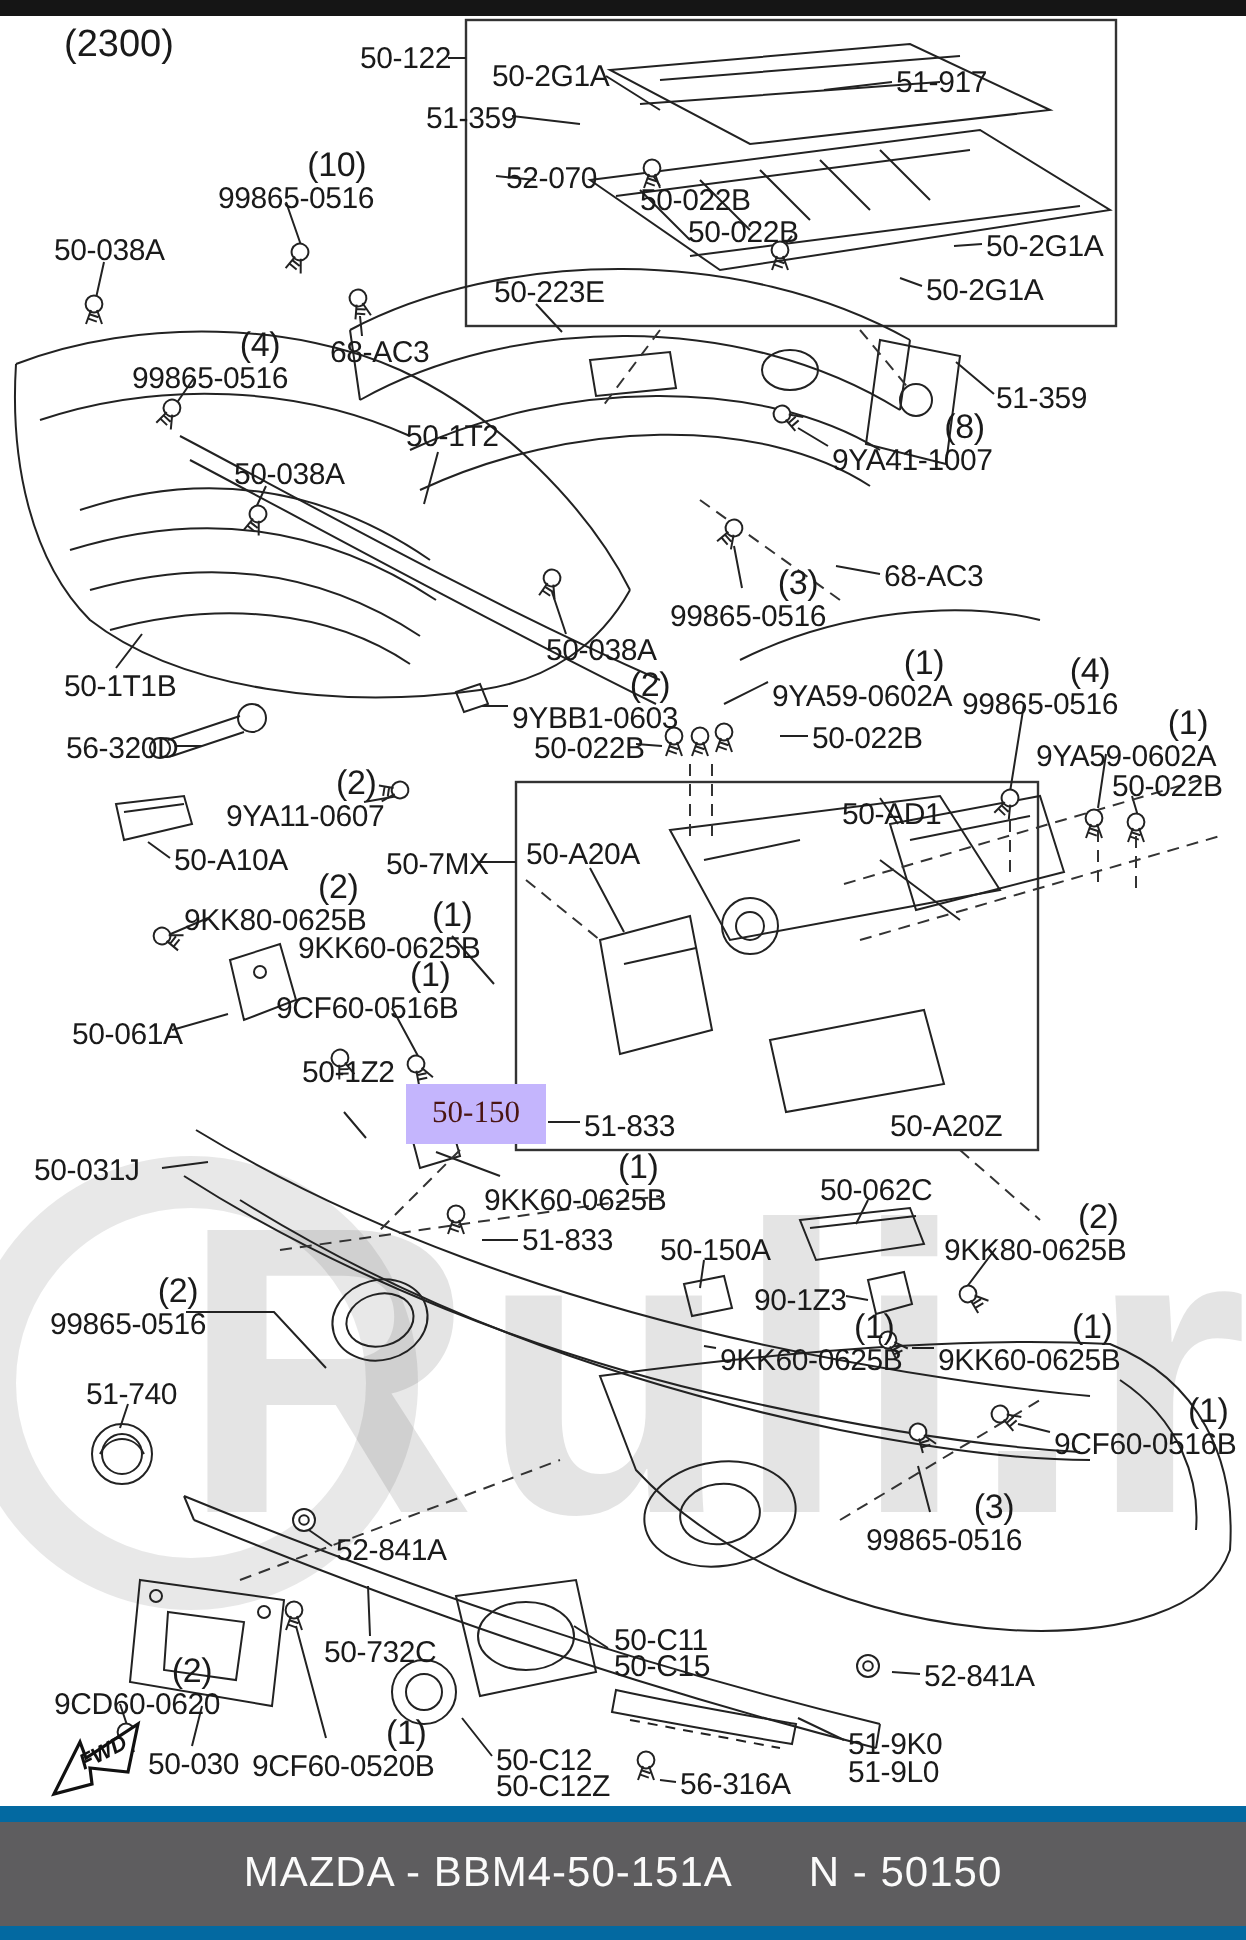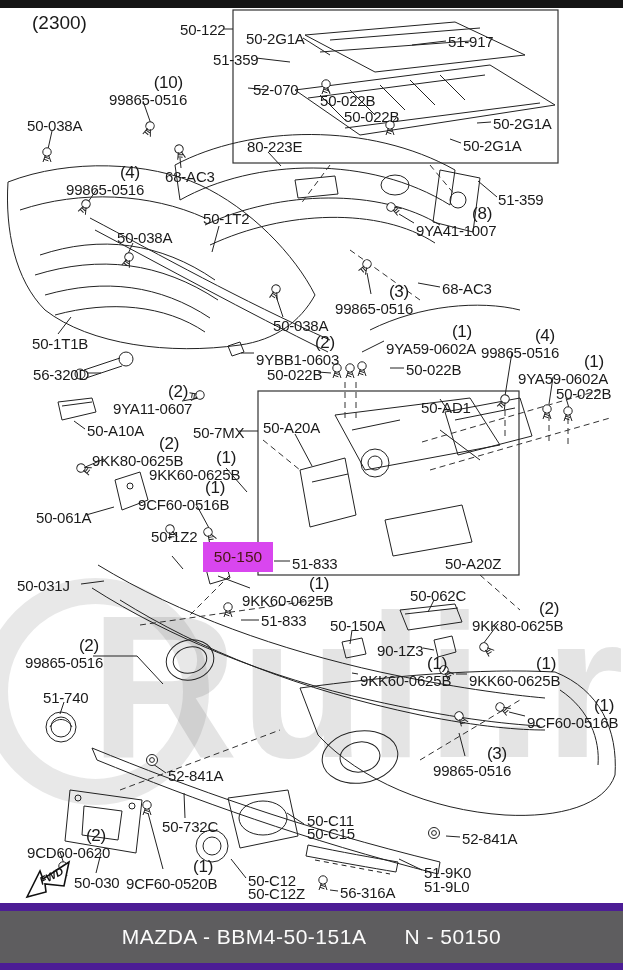--- a/index.html
+++ b/index.html
@@ -11,21 +11,21 @@
              overflow:hidden;}
   #wm-text{position:absolute;left:90px;top:8px;font-size:205px;font-weight:bold;
            color:rgba(90,90,90,0.16);letter-spacing:2px;white-space:nowrap;}
   #wm-circle{position:absolute;left:-18px;top:18px;width:175px;height:175px;border-radius:50%;
              border:26px solid rgba(90,90,90,0.14);}
   .part-label{position:absolute;white-space:nowrap;font-size:15px;line-height:1.05;
               letter-spacing:-0.2px;}
   .part-label .qty{display:block;text-align:right;font-size:17px;padding-right:4px;}
   #highlight{position:absolute;display:flex;align-items:center;justify-content:center;
              font-size:15.5px;color:#4a1512;}
-  #footer{position:absolute;left:0;top:903px;width:623px;height:67px;background:#4c1d95;}
+  #footer{position:absolute;left:0;top:903px;width:623px;height:67px;background:#0369a1;}
   #footer-inner{position:absolute;left:0;top:8px;width:623px;height:52px;background:#5e5d5f;
                 display:flex;align-items:center;justify-content:center;gap:38px;
                 color:#fbfbfb;font-size:21px;letter-spacing:0.5px;}
   #sheet-code{position:absolute;left:32px;top:12px;font-size:19px;}
   svg{display:block;}
 </style>
 </head>
 <body>
 
 <div id="stage">
@@ -206,21 +206,21 @@
       <div class="part-label" style="left: 213px; top: 52px;">51-359</div>
       <div class="part-label" style="left: 448px; top: 34px;">51-917</div>
       <div class="part-label" style="left: 205px; top: 82px; margin-left: 48px;">52-070</div>
       <div class="part-label" style="left: 109px; top: 74px;"><span class="qty">(10)</span>99865-0516</div>
       <div class="part-label" style="left: 27px; top: 118px;">50-038A</div>
       <div class="part-label" style="left: 320px; top: 93px;">50-022B</div>
       <div class="part-label" style="left: 344px; top: 109px;">50-022B</div>
       <div class="part-label" style="left: 493px; top: 116px;">50-2G1A</div>
       <div class="part-label" style="left: 463px; top: 138px;">50-2G1A</div>
       <div class="part-label" style="left: 165px; top: 169px;">68-AC3</div>
-      <div class="part-label" style="left: 247px; top: 139px;">80-223E</div>
+      <div class="part-label" style="left: 247px; top: 139px;">50-223E</div>
       <div class="part-label" style="left: 66px; top: 164px;"><span class="qty">(4)</span>99865-0516</div>
       <div class="part-label" style="left: 498px; top: 192px;">51-359</div>
       <div class="part-label" style="left: 203px; top: 211px;">50-1T2</div>
       <div class="part-label" style="left: 416px; top: 205px;"><span class="qty">(8)</span>9YA41-1007</div>
       <div class="part-label" style="left: 117px; top: 230px;">50-038A</div>
       <div class="part-label" style="left: 442px; top: 281px;">68-AC3</div>
       <div class="part-label" style="left: 335px; top: 283px;"><span class="qty">(3)</span>99865-0516</div>
       <div class="part-label" style="left: 273px; top: 318px;">50-038A</div>
       <div class="part-label" style="left: 32px; top: 336px;">50-1T1B</div>
       <div class="part-label" style="left: 256px; top: 334px;"><span class="qty">(2)</span>9YBB1-0603</div>
@@ -264,21 +264,21 @@
       <div class="part-label" style="left: 27px; top: 827px;"><span class="qty">(2)</span>9CD60-0620</div>
       <div class="part-label" style="left: 74px; top: 875px;">50-030</div>
       <div class="part-label" style="left: 126px; top: 858px;"><span class="qty">(1)</span>9CF60-0520B</div>
       <div class="part-label" style="left: 248px; top: 873px;">50-C12</div>
       <div class="part-label" style="left: 248px; top: 886px;">50-C12Z</div>
       <div class="part-label" style="left: 340px; top: 885px;">56-316A</div>
       <div class="part-label" style="left: 424px; top: 865px;">51-9K0</div>
       <div class="part-label" style="left: 424px; top: 879px;">51-9L0</div>
     </div>
 
-  <div id="highlight" style="left: 203px; top: 542px; width: 70px; height: 30px; background: #d946ef;">50-150</div>
+  <div id="highlight" style="left: 203px; top: 542px; width: 70px; height: 30px; background: #c4b5fd; font-family: Liberation Serif, serif;">50-150</div>
 
   <div id="footer">
     <div id="footer-inner">
       <span>MAZDA - BBM4-50-151A</span>
       <span>N - 50150</span>
     </div>
   </div>
 
 </div>
 

